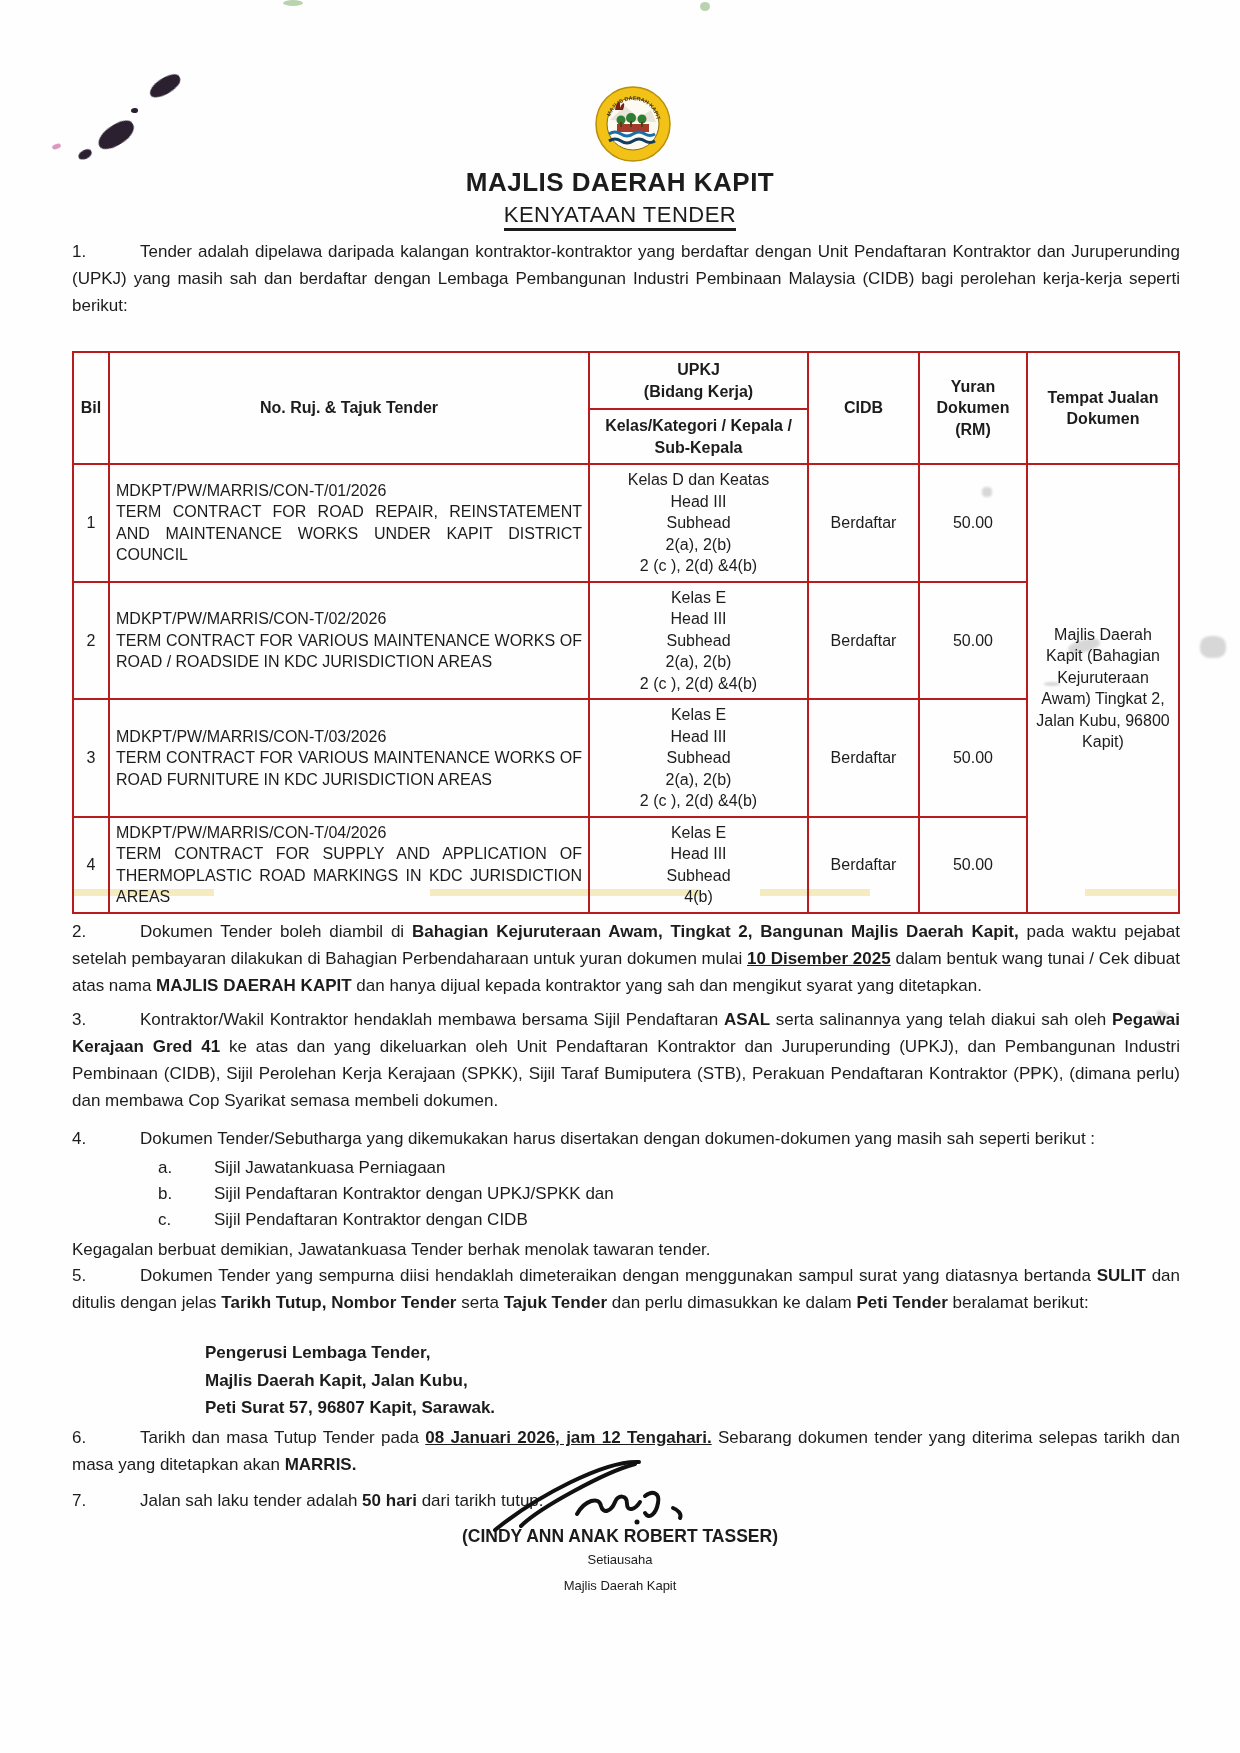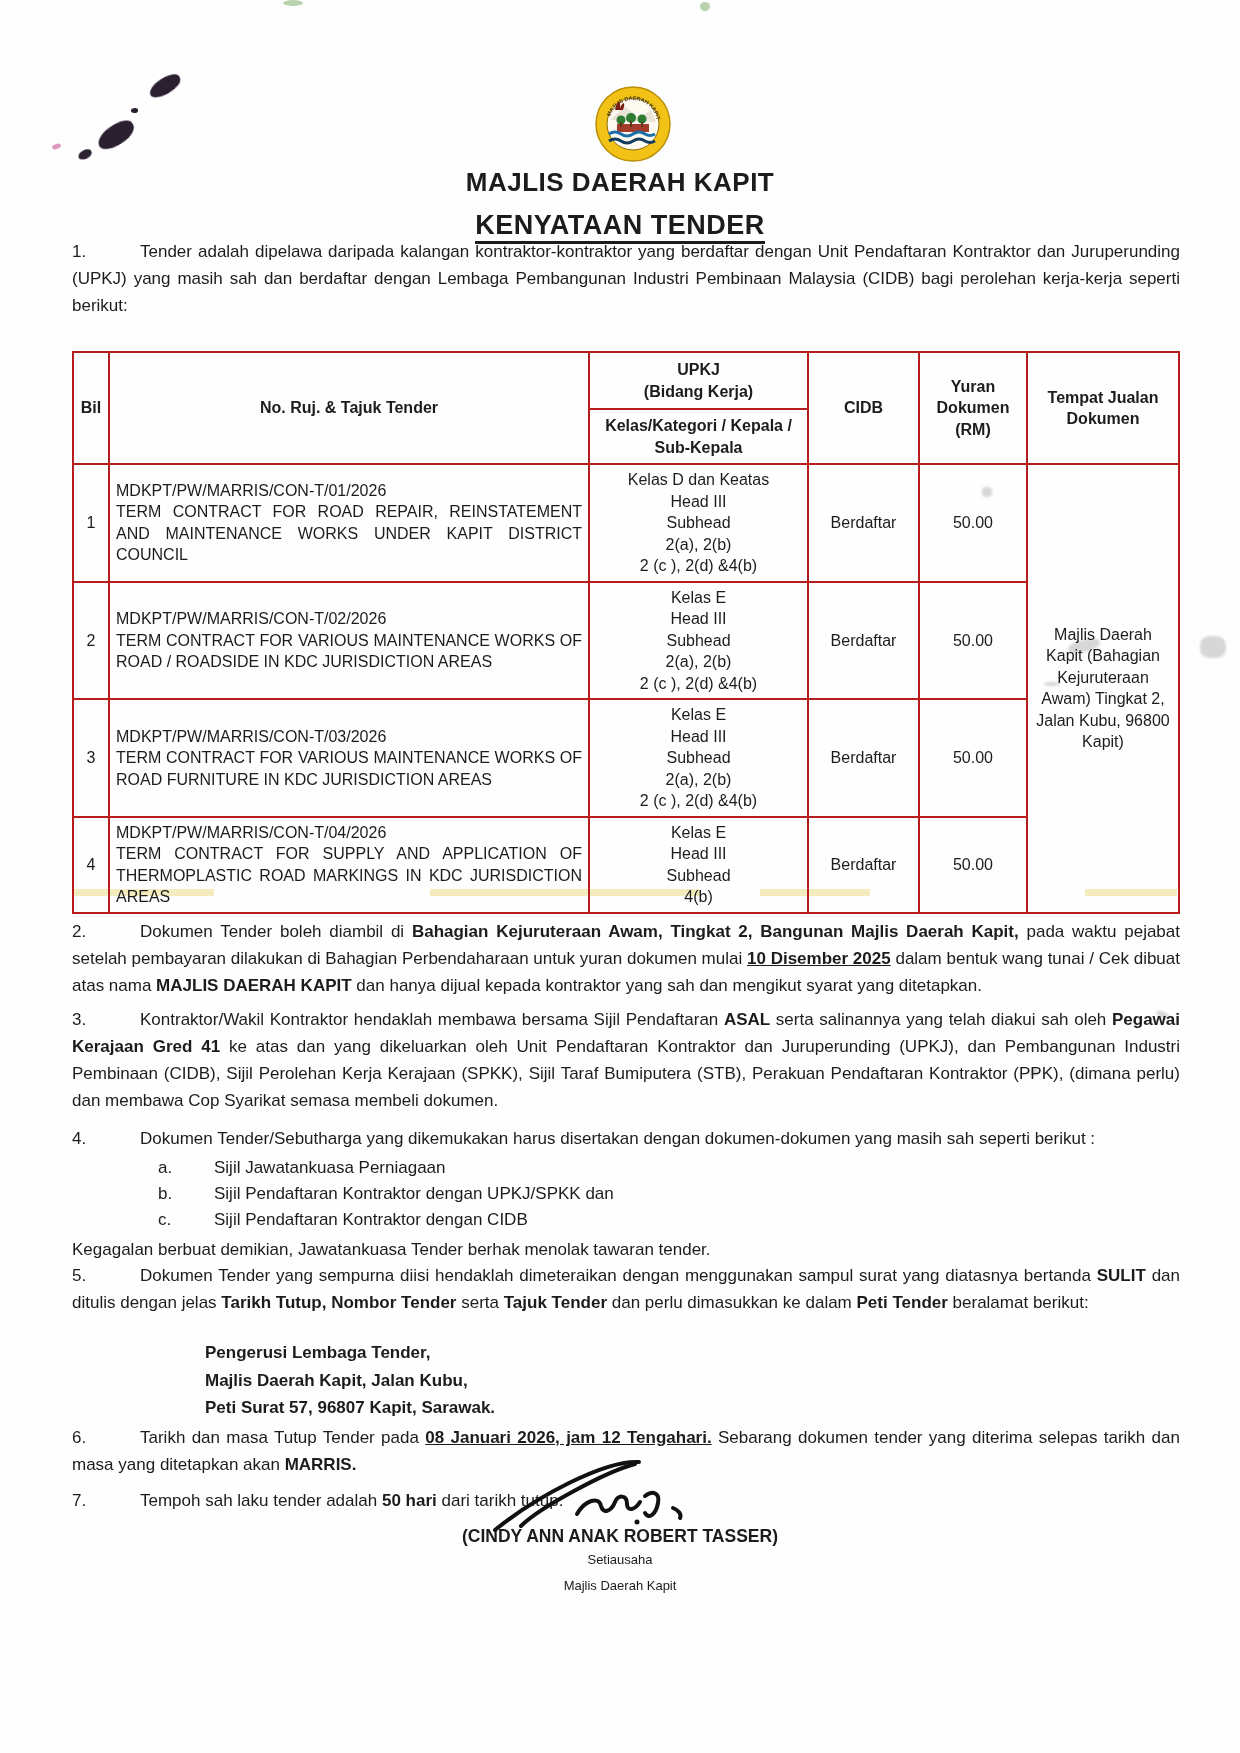--- a/index.html
+++ b/index.html
@@ -8,21 +8,21 @@
     background:#fefefe; overflow:hidden;
     font-family:"Liberation Sans", sans-serif; color:#1c1c1c;
   }
   .abs { position:absolute; }
   .content-x { left:72px; width:1108px; }
 
   
   .doc-header { left:0; width:1240px; text-align:center; }
   .logo-wrap { display:flex; justify-content:center; }
   .org-name { font-size:26px; font-weight:bold; letter-spacing:.5px; margin-top:5px; }
-  .doc-title { font-size:27px; font-weight:bold; letter-spacing:.5px; margin-top:12px; }
+  .doc-title { font-size:22px; font-weight:normal; letter-spacing:.5px; margin-top:4px; }
   .doc-title span { border-bottom:3px solid #1c1c1c; padding-bottom:1px; }
 
   
   .para { font-size:17px; line-height:27px; text-align:justify; }
   .para .num { display:inline-block; width:68px; font-weight:normal; }
   .plain { text-align:left; }
   .sublist { font-size:17px; line-height:26px; }
   .sublist .row { display:flex; }
   .sublist .lab { width:56px; padding-left:86px; }
   .addr { font-size:17px; line-height:27.5px; font-weight:bold; padding-left:133px; }
@@ -232,21 +232,21 @@
   <div class="abs content-x para" style="top:1262px;"><span class="num">5.</span><span><span>Dokumen Tender yang sempurna diisi hendaklah dimeteraikan dengan menggunakan sampul surat yang diatasnya bertanda </span><span style="font-weight: bold;">SULIT</span><span> dan ditulis dengan jelas </span><span style="font-weight: bold;">Tarikh Tutup, Nombor Tender</span><span> serta </span><span style="font-weight: bold;">Tajuk Tender</span><span> dan perlu dimasukkan ke dalam </span><span style="font-weight: bold;">Peti Tender</span><span> beralamat berikut:</span></span></div>
 
   <div class="abs content-x addr" style="top:1339px;">
       <div>Pengerusi Lembaga Tender,</div>
       <div>Majlis Daerah Kapit, Jalan Kubu,</div>
       <div>Peti Surat 57, 96807 Kapit, Sarawak.</div>
     </div>
 
   <div class="abs content-x para" style="top:1424px;"><span class="num">6.</span><span><span>Tarikh dan masa Tutup Tender pada </span><span style="font-weight: bold; text-decoration: underline;">08 Januari 2026, jam 12 Tengahari.</span><span> Sebarang dokumen tender yang diterima selepas tarikh dan masa yang ditetapkan akan </span><span style="font-weight: bold;">MARRIS.</span></span></div>
 
-  <div class="abs content-x para plain" style="top:1487px;"><span class="num">7.</span><span><span>Tempoh sah laku tender adalah </span><span style="font-weight: bold;">50 hari</span><span> dari tarikh tutup.</span></span></div>
+  <div class="abs content-x para plain" style="top:1487px;"><span class="num">7.</span><span><span>Jalan sah laku tender adalah </span><span style="font-weight: bold;">50 hari</span><span> dari tarikh tutup.</span></span></div>
 
 
   <div class="abs sig-block" style="top:1452px;">
     <svg width="230" height="88" viewBox="0 0 230 88" style="display:block; margin:0 auto -14px auto; transform:translateX(-28px);" aria-hidden="true">
       <g fill="none" stroke="#111" stroke-width="4" stroke-linecap="round">
         <path d="M 18 78 C 60 44, 128 8, 162 10"></path>
         <path d="M 158 12 C 128 20, 62 56, 44 74"></path>
         <path d="M 100 62 C 108 48, 122 44, 124 54 C 126 62, 134 60, 138 50 C 141 43, 150 42, 150 52 C 150 60, 158 58, 163 50"></path>
         <path d="M 168 44 C 176 38, 183 41, 181 51 C 179 62, 172 68, 168 61"></path>
         <path d="M 196 56 C 201 58, 205 62, 203 66"></path>

